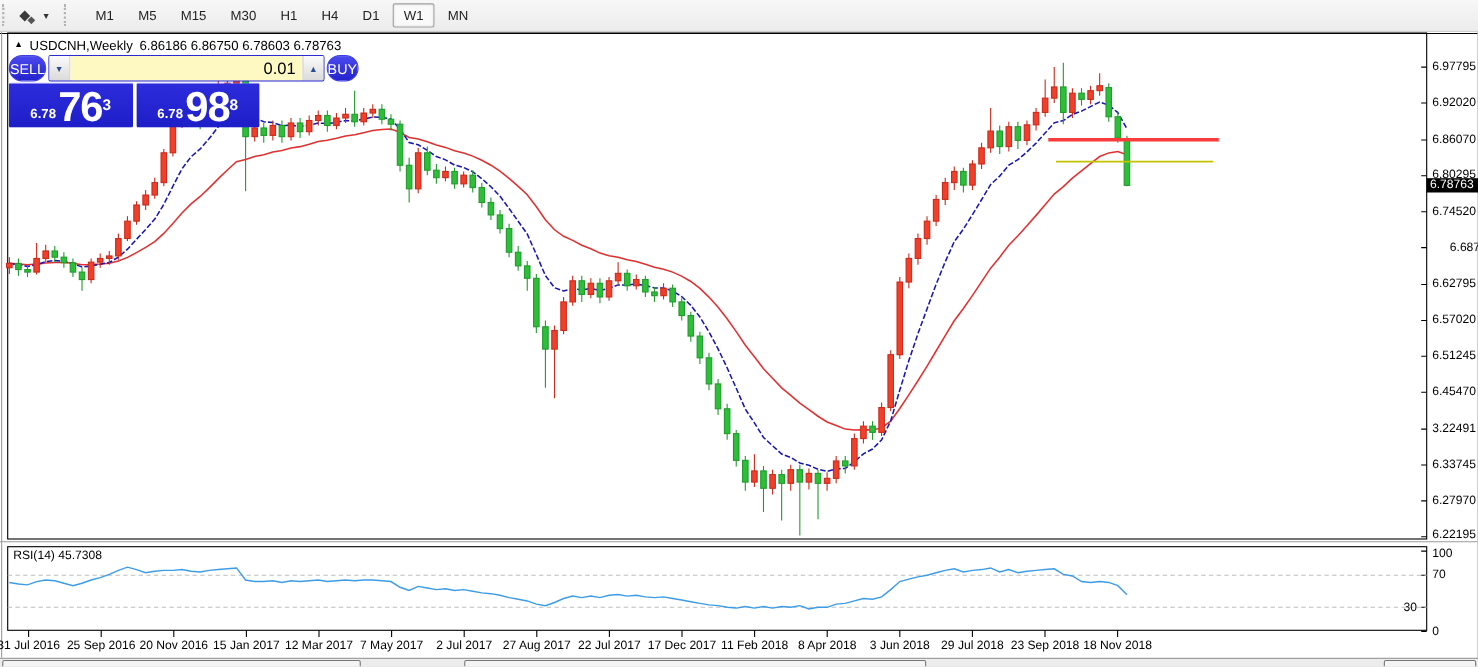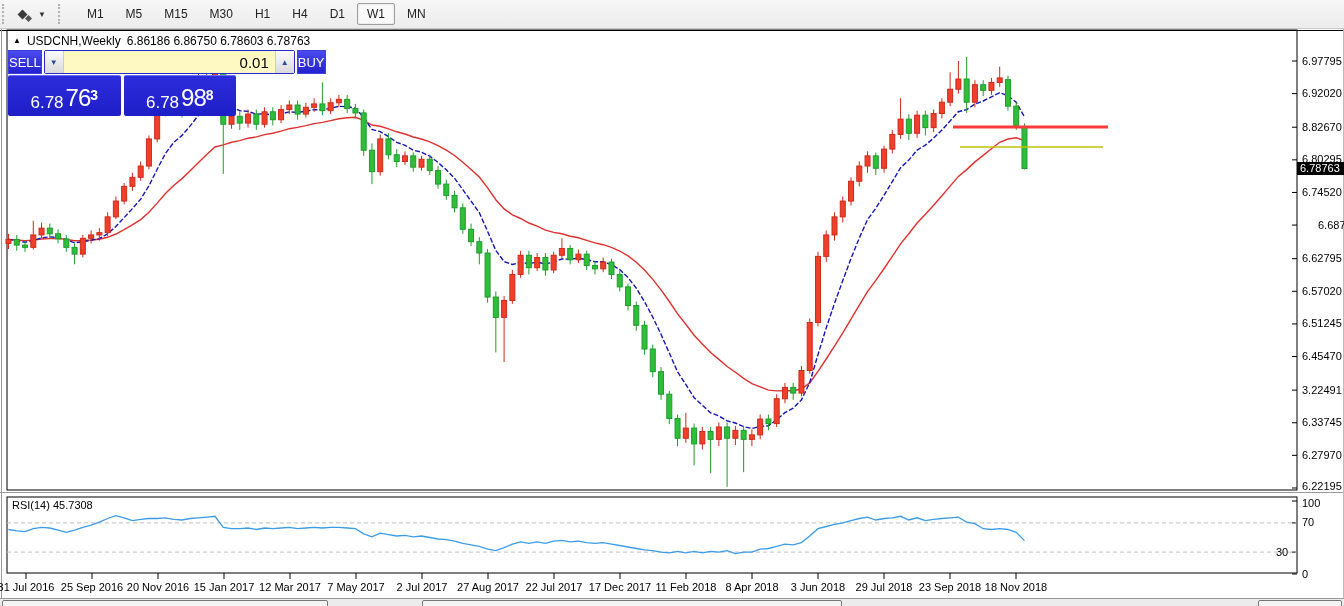--- a/index.html
+++ b/index.html
@@ -19,32 +19,32 @@
   
   .frame-left{position:absolute;left:1px;top:29px;width:1px;height:569px;background:#9a9a9a;z-index:2;}
   .frame-right{position:absolute;right:0;top:29px;width:1px;height:569px;background:#bdbdbd;z-index:2;}
   
   .chart-title{position:absolute;left:13px;top:34px;font-size:12px;color:#000;z-index:6;display:flex;align-items:center;gap:6px;}
   .chart-title .tri{font-size:8px;position:relative;top:-1px;}
   
   .trade-panel{position:absolute;left:8px;top:50px;width:228px;z-index:7;}
   .tp-row1{display:flex;height:24px;gap:2px;}
   .tp-btn{width:57px;box-sizing:border-box;color:#fff;font-size:13px;display:flex;align-items:center;justify-content:center;
-          background:linear-gradient(#4a4aee,#2322cd);border:1px solid #4040e0;border-radius:0;cursor:pointer;}
+          background:linear-gradient(#4a4aee,#2322cd);border:1px solid #4040e0;border-radius:12px;cursor:pointer;}
   .spinner{flex:1;display:flex;border:1px solid #2a2ad0;background:#fff;box-sizing:border-box;border-radius:2px;}
   .spin-btn{width:19px;background:linear-gradient(#fbfbfb,#dadada);border:0;border-right:1px solid #c6cede;color:#2a4a9a;
             font-size:8px;display:flex;align-items:center;justify-content:center;cursor:pointer;}
   .spin-btn.up{border-right:0;border-left:1px solid #c6cede;}
   .vol-field{flex:1;border:0;outline:none;text-align:right;font-size:15px;padding:0 6px;color:#000;
              font-family:"Liberation Sans",sans-serif;background:#fef9c3;min-width:0;}
   .tp-row2{display:flex;gap:3px;margin-top:1px;}
   .price-box{flex:1;height:37px;background:linear-gradient(#2c2cdc,#1e1ec8);border-top:1px solid #6b6bf2;border-radius:2px;
              color:#fff;display:flex;align-items:flex-end;justify-content:center;padding-bottom:3px;cursor:pointer;}
-  .pb-small{font-size:17px;font-weight:normal;margin-right:2px;line-height:20px;}
-  .pb-big{font-size:24px;font-weight:normal;line-height:30px;letter-spacing:-1px;}
+  .pb-small{font-size:12px;font-weight:bold;margin-right:2px;line-height:20px;}
+  .pb-big{font-size:38px;font-weight:bold;line-height:30px;letter-spacing:-1px;}
   .pb-sup{font-size:14px;font-weight:bold;line-height:38px;align-self:flex-start;}
   
   .axis-label{position:absolute;font-size:11px;color:#000;white-space:nowrap;z-index:3;}
   .price-tag{position:absolute;left:1297px;width:44px;height:13px;background:#000;color:#fff;font-size:11px;
              line-height:13px;padding-left:3px;z-index:4;}
   .rsi-label{position:absolute;left:12px;top:499px;font-size:11px;color:#000;z-index:3;}
   
   .bottom-strip{position:absolute;left:0;top:598px;width:1344px;height:8px;background:#ececec;border-top:1px solid #9a9a9a;z-index:5;}
   .tab-ghost{position:absolute;top:1px;height:10px;border:1px solid #777;border-radius:2px;background:#f4f4f4;box-sizing:border-box;}
   svg{position:absolute;left:0;top:0;z-index:1;pointer-events:none;}
@@ -407,21 +407,21 @@
   <div class="rsi-label">
     <span>RSI(14)</span>
     <span>45.7308</span>
   </div>
 
   <div class="price-tag" id="price-tag" style="top: 161.993px; background: rgb(0, 0, 0);">6.78763</div>
 
   <div id="labels">
       <div class="axis-label" style="left: 1302px; top: 54.5px;">6.97795</div>
       <div class="axis-label" style="left: 1302px; top: 87.1172px;">6.92020</div>
-      <div class="axis-label" style="left: 1302px; top: 120.723px;">8.82670</div>
+      <div class="axis-label" style="left: 1302px; top: 120.723px;">6.86070</div>
       <div class="axis-label" style="left: 1302px; top: 153.34px;">6.80295</div>
       <div class="axis-label" style="left: 1302px; top: 185.957px;">6.74520</div>
       <div class="axis-label" style="left: 1302px; top: 218.574px; padding-left: 16px;">6.68745</div>
       <div class="axis-label" style="left: 1302px; top: 252.18px;">6.62795</div>
       <div class="axis-label" style="left: 1302px; top: 284.797px;">6.57020</div>
       <div class="axis-label" style="left: 1302px; top: 317.414px;">6.51245</div>
       <div class="axis-label" style="left: 1302px; top: 350.032px;">6.45470</div>
       <div class="axis-label" style="left: 1302px; top: 383.637px;">3.22491</div>
       <div class="axis-label" style="left: 1302px; top: 416.254px;">6.33745</div>
       <div class="axis-label" style="left: 1302px; top: 448.872px;">6.27970</div>

